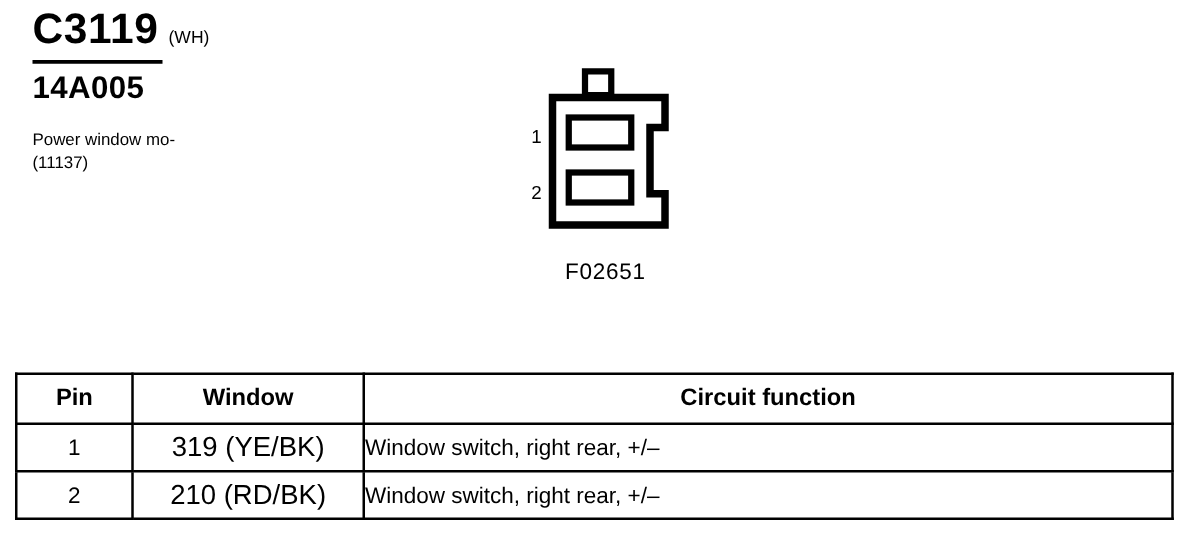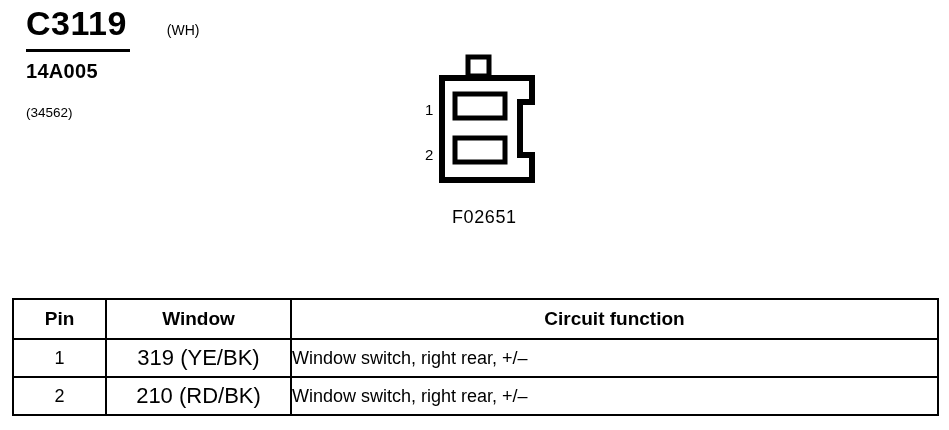--- a/index.html
+++ b/index.html
@@ -29,31 +29,31 @@
   }
   #connector-id {
     font-size: 34px;
     font-weight: bold;
     letter-spacing: 0.5px;
     line-height: 34px;
   }
   #connector-color {
     font-size: 14px;
     font-weight: normal;
-    margin-left: 40px;
+    margin-left: 8px;
     line-height: 34px;
   }
   #id-underline {
     width: 104px;
     height: 3px;
     background: #000;
     margin-top: 2px;
   }
   #part-number {
-    font-size: 20px;
+    font-size: 25px;
     font-weight: bold;
     letter-spacing: 0.3px;
     line-height: 30px;
     margin-top: 4px;
   }
   #description {
     margin-top: 18px;
     font-size: 13.5px;
     line-height: 18px;
     width: 180px;
@@ -134,21 +134,22 @@
 <body>
 
 <div id="header-block">
   <div id="connector-id-row">
     <span id="connector-id">C3119</span>
     <span id="connector-color">(WH)</span>
   </div>
   <div id="id-underline"></div>
   <div id="part-number">14A005</div>
   <div id="description">
-    <div class="desc-line">(34562)</div>
+    <div class="desc-line">Power window mo-</div>
+    <div class="desc-line">(11137)</div>
   </div>
 </div>
 
 <div id="connector-diagram">
 
   <span class="pin-label" id="pin-label-1">1</span>
   <span class="pin-label" id="pin-label-2">2</span>
 
   <svg id="connector-svg" width="180" height="145" viewBox="0 0 180 145">
 

